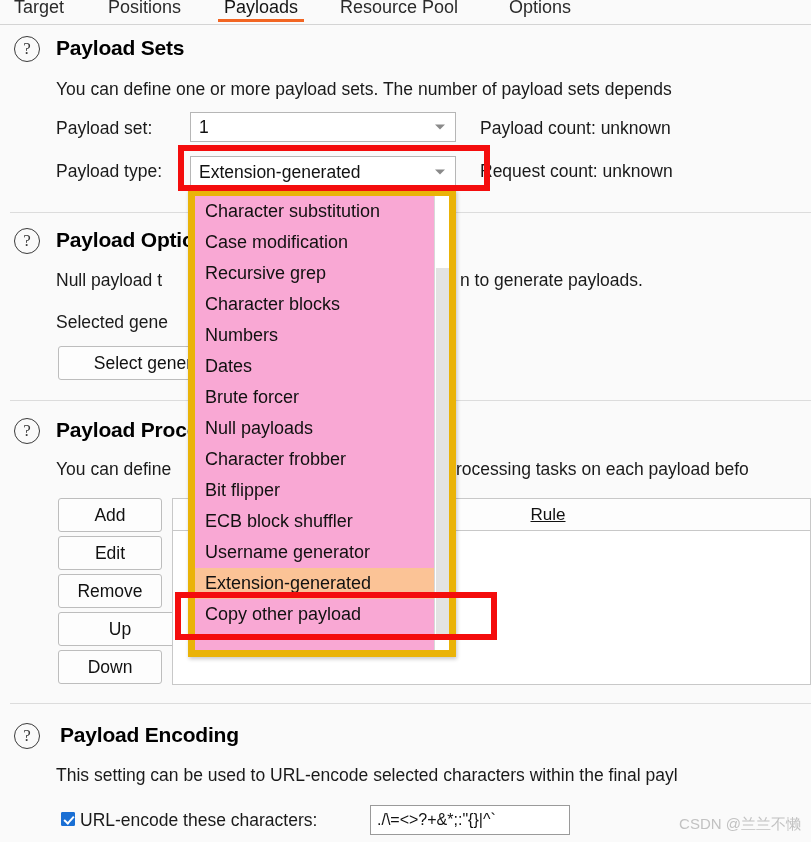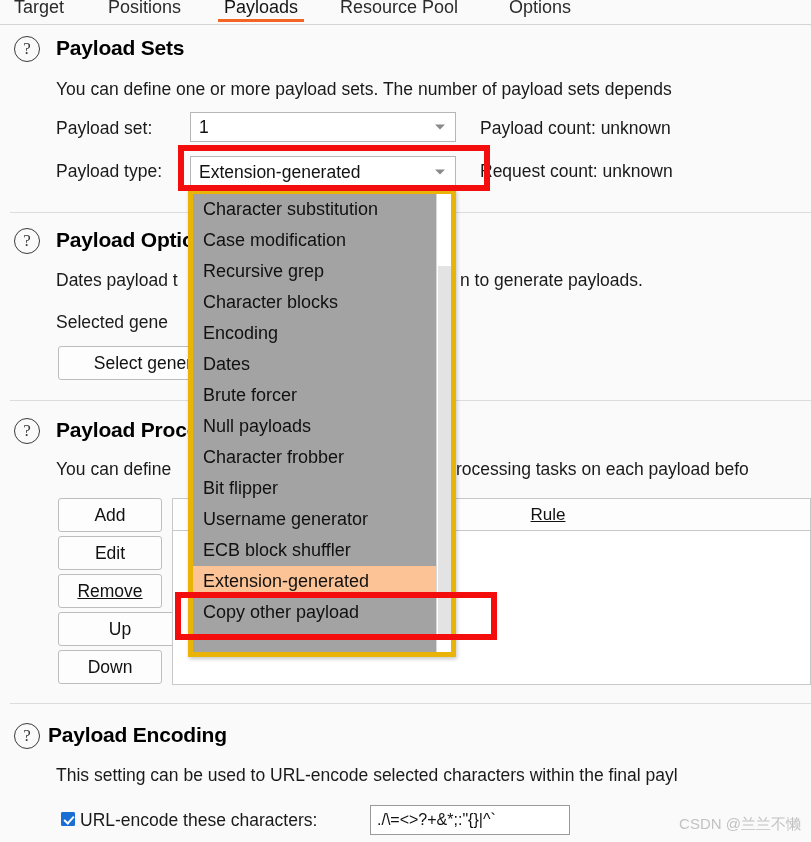--- a/index.html
+++ b/index.html
@@ -85,21 +85,21 @@
     border:solid #fff;border-width:0 2px 2px 0;transform:rotate(42deg);
   }
   .txtfield{
     position:absolute;box-sizing:border-box;background:#fff;
     border:1px solid #9a9a9a;font-size:16px;color:#111;
     display:flex;align-items:center;padding-left:6px;white-space:nowrap;
   }
   
   #dropdown{
     position:absolute;left:188px;top:189px;width:268px;height:468px;
-    background:#a3a3a3;border:5px solid #eab308;box-sizing:border-box;
+    background:#f9a8d4;border:7px solid #eab308;box-sizing:border-box;
     box-shadow:1px 2px 4px rgba(0,0,0,.22);
     overflow:hidden;z-index:40;
   }
   .dd-list{position:absolute;left:0;top:0;width:252px;}
   .dd-item{
     height:31px;line-height:31px;padding-left:10px;
     font-size:18px;color:#111;white-space:nowrap;box-sizing:border-box;
   }
   .dd-item.selected{background:#fbc396;}
   #dd-scroll{
@@ -148,75 +148,75 @@
   </div>
   <div class="lbl" style="left:480px;top:161px;">Request count: unknown</div>
 
   <div class="hr" style="top:212px;"></div>
 </div>
 
 <div class="section">
   <div class="qmark" style="left:14px;top:228px;">?</div>
   <div class="sect-title" style="left:56px;top:228px;">Payload Options [Extension-generated]</div>
   <div class="body-text" style="left:56px;top:270px;">
-    <span>Dates payload t</span>
+    <span>Null payload t</span>
   </div>
   <div class="body-text" style="left:460px;top:270px;">n to generate payloads.</div>
   <div class="body-text" style="left:56px;top:312px;">Selected gene</div>
   <div class="body-text" style="left:440px;top:312px;">ls</div>
   <div class="btn" style="left:58px;top:346px;width:200px;height:34px;">Select generator</div>
   <div class="hr" style="top:400px;"></div>
 </div>
 
 <div class="section">
   <div class="qmark" style="left:14px;top:418px;">?</div>
   <div class="sect-title" style="left:56px;top:418px;">Payload Processing</div>
   <div class="body-text" style="left:56px;top:459px;">You can define</div>
   <div class="body-text" style="left:456px;top:459px;">rocessing tasks on each payload befo</div>
 
   <div class="btn" style="left:58px;top:498px;width:104px;height:34px;">Add</div>
   <div class="btn" style="left:58px;top:536px;width:104px;height:34px;">Edit</div>
-  <div class="btn" style="left:58px;top:574px;width:104px;height:34px;text-decoration:underline;">Remove</div>
+  <div class="btn" style="left:58px;top:574px;width:104px;height:34px;">Remove</div>
   <div class="btn" style="left:58px;top:612px;width:124px;height:34px;">Up</div>
   <div class="btn" style="left:58px;top:650px;width:104px;height:34px;">Down</div>
 
   <div class="tbl" style="left:172px;top:498px;width:639px;height:187px;">
     <div class="tbl-head">
       <div class="col" style="left:0;width:110px;">Enabled</div>
       <div class="vsep" style="left:110px;"></div>
       <div class="col" style="left:111px;width:528px;text-decoration:underline;">Rule</div>
     </div>
   </div>
 
   <div class="hr" style="top:703px;"></div>
 </div>
 
 <div class="section">
   <div class="qmark" style="left:14px;top:723px;">?</div>
-  <div class="sect-title" style="left:48px;top:723px;">Payload Encoding</div>
+  <div class="sect-title" style="left:60px;top:723px;">Payload Encoding</div>
   <div class="body-text" style="left:56px;top:765px;">This setting can be used to URL-encode selected characters within the final payl</div>
   <div class="chk" style="left:61px;top:812px;"></div>
   <div class="lbl" style="left:80px;top:810px;">URL-encode these characters:</div>
   <div class="txtfield" style="left:370px;top:805px;width:200px;height:30px;">./\=&lt;&gt;?+&amp;*;:"{}|^`</div>
 </div>
 
 <div id="dropdown">
   <div class="dd-list" id="dd-list">
       <div class="dd-item">Character substitution</div>
       <div class="dd-item">Case modification</div>
       <div class="dd-item">Recursive grep</div>
       <div class="dd-item">Character blocks</div>
-      <div class="dd-item">Encoding</div>
+      <div class="dd-item">Numbers</div>
       <div class="dd-item">Dates</div>
       <div class="dd-item">Brute forcer</div>
       <div class="dd-item">Null payloads</div>
       <div class="dd-item">Character frobber</div>
       <div class="dd-item">Bit flipper</div>
+      <div class="dd-item">ECB block shuffler</div>
       <div class="dd-item">Username generator</div>
-      <div class="dd-item">ECB block shuffler</div>
       <div class="dd-item selected">Extension-generated</div>
       <div class="dd-item">Copy other payload</div>
     </div>
   <div id="dd-scroll">
     <div id="dd-thumb"></div>
   </div>
 </div>
 
 <div class="redbox" style="left:178px;top:145px;width:312px;height:46px;"></div>
 <div class="redbox" style="left:175px;top:592px;width:322px;height:48px;"></div>

